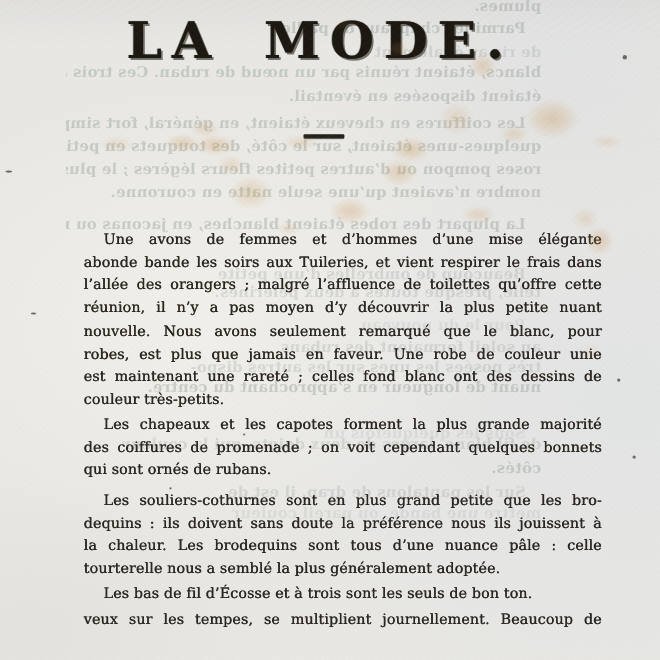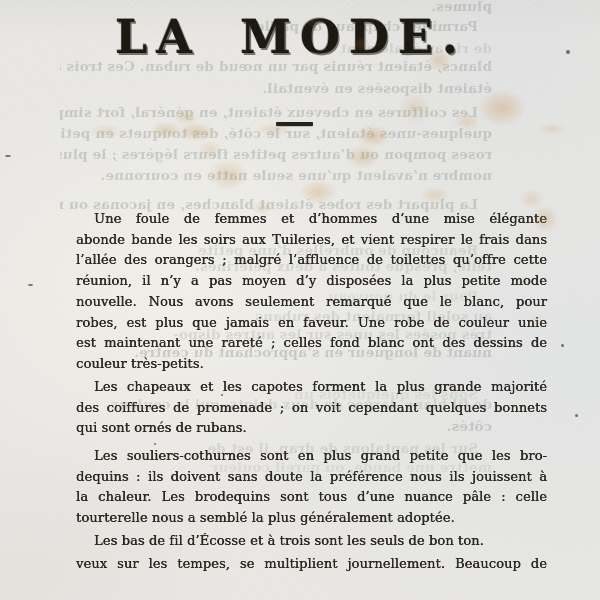--- a/index.html
+++ b/index.html
@@ -105,24 +105,24 @@
   <div class="ghost g17 f2">de fil blanc, larges de deux doigts, qui la couleur</div>
   <div class="ghost g18">côtés.</div>
   <div class="ghost g19 f2 ind">Sur les pantalons de drap, il est de</div>
   <div class="ghost g20 f3">mettre une bande, ou pareil couleur</div>
 
   <div class="masthead">LA MODE.</div>
 
   <div class="divider"></div>
 
   <div class="para p1">
-    <div class="ln ind">Une foule de femmes et d’hommes d’une mise élégante</div>
+    <div class="ln ind">Une avons de femmes et d’hommes d’une mise élégante</div>
     <div class="ln">abonde bande les soirs aux Tuileries, et vient respirer le frais dans</div>
     <div class="ln">l’allée des orangers ; malgré l’affluence de toilettes qu’offre cette</div>
-    <div class="ln">réunion, il n’y a pas moyen d’y disposées la plus petite mode</div>
+    <div class="ln">réunion, il n’y a pas moyen d’y découvrir la plus petite nuant</div>
     <div class="ln">nouvelle. Nous avons seulement remarqué que le blanc, pour</div>
     <div class="ln">robes, est plus que jamais en faveur. Une robe de couleur unie</div>
     <div class="ln">est maintenant une rareté ; celles fond blanc ont des dessins de</div>
     <div class="ln-last">couleur très-petits.</div>
   </div>
 
   <div class="para p2">
     <div class="ln ind">Les chapeaux et les capotes forment la plus grande majorité</div>
     <div class="ln">des coiffures de promenade ; on voit cependant quelques bonnets</div>
     <div class="ln-last">qui sont ornés de rubans.</div>

